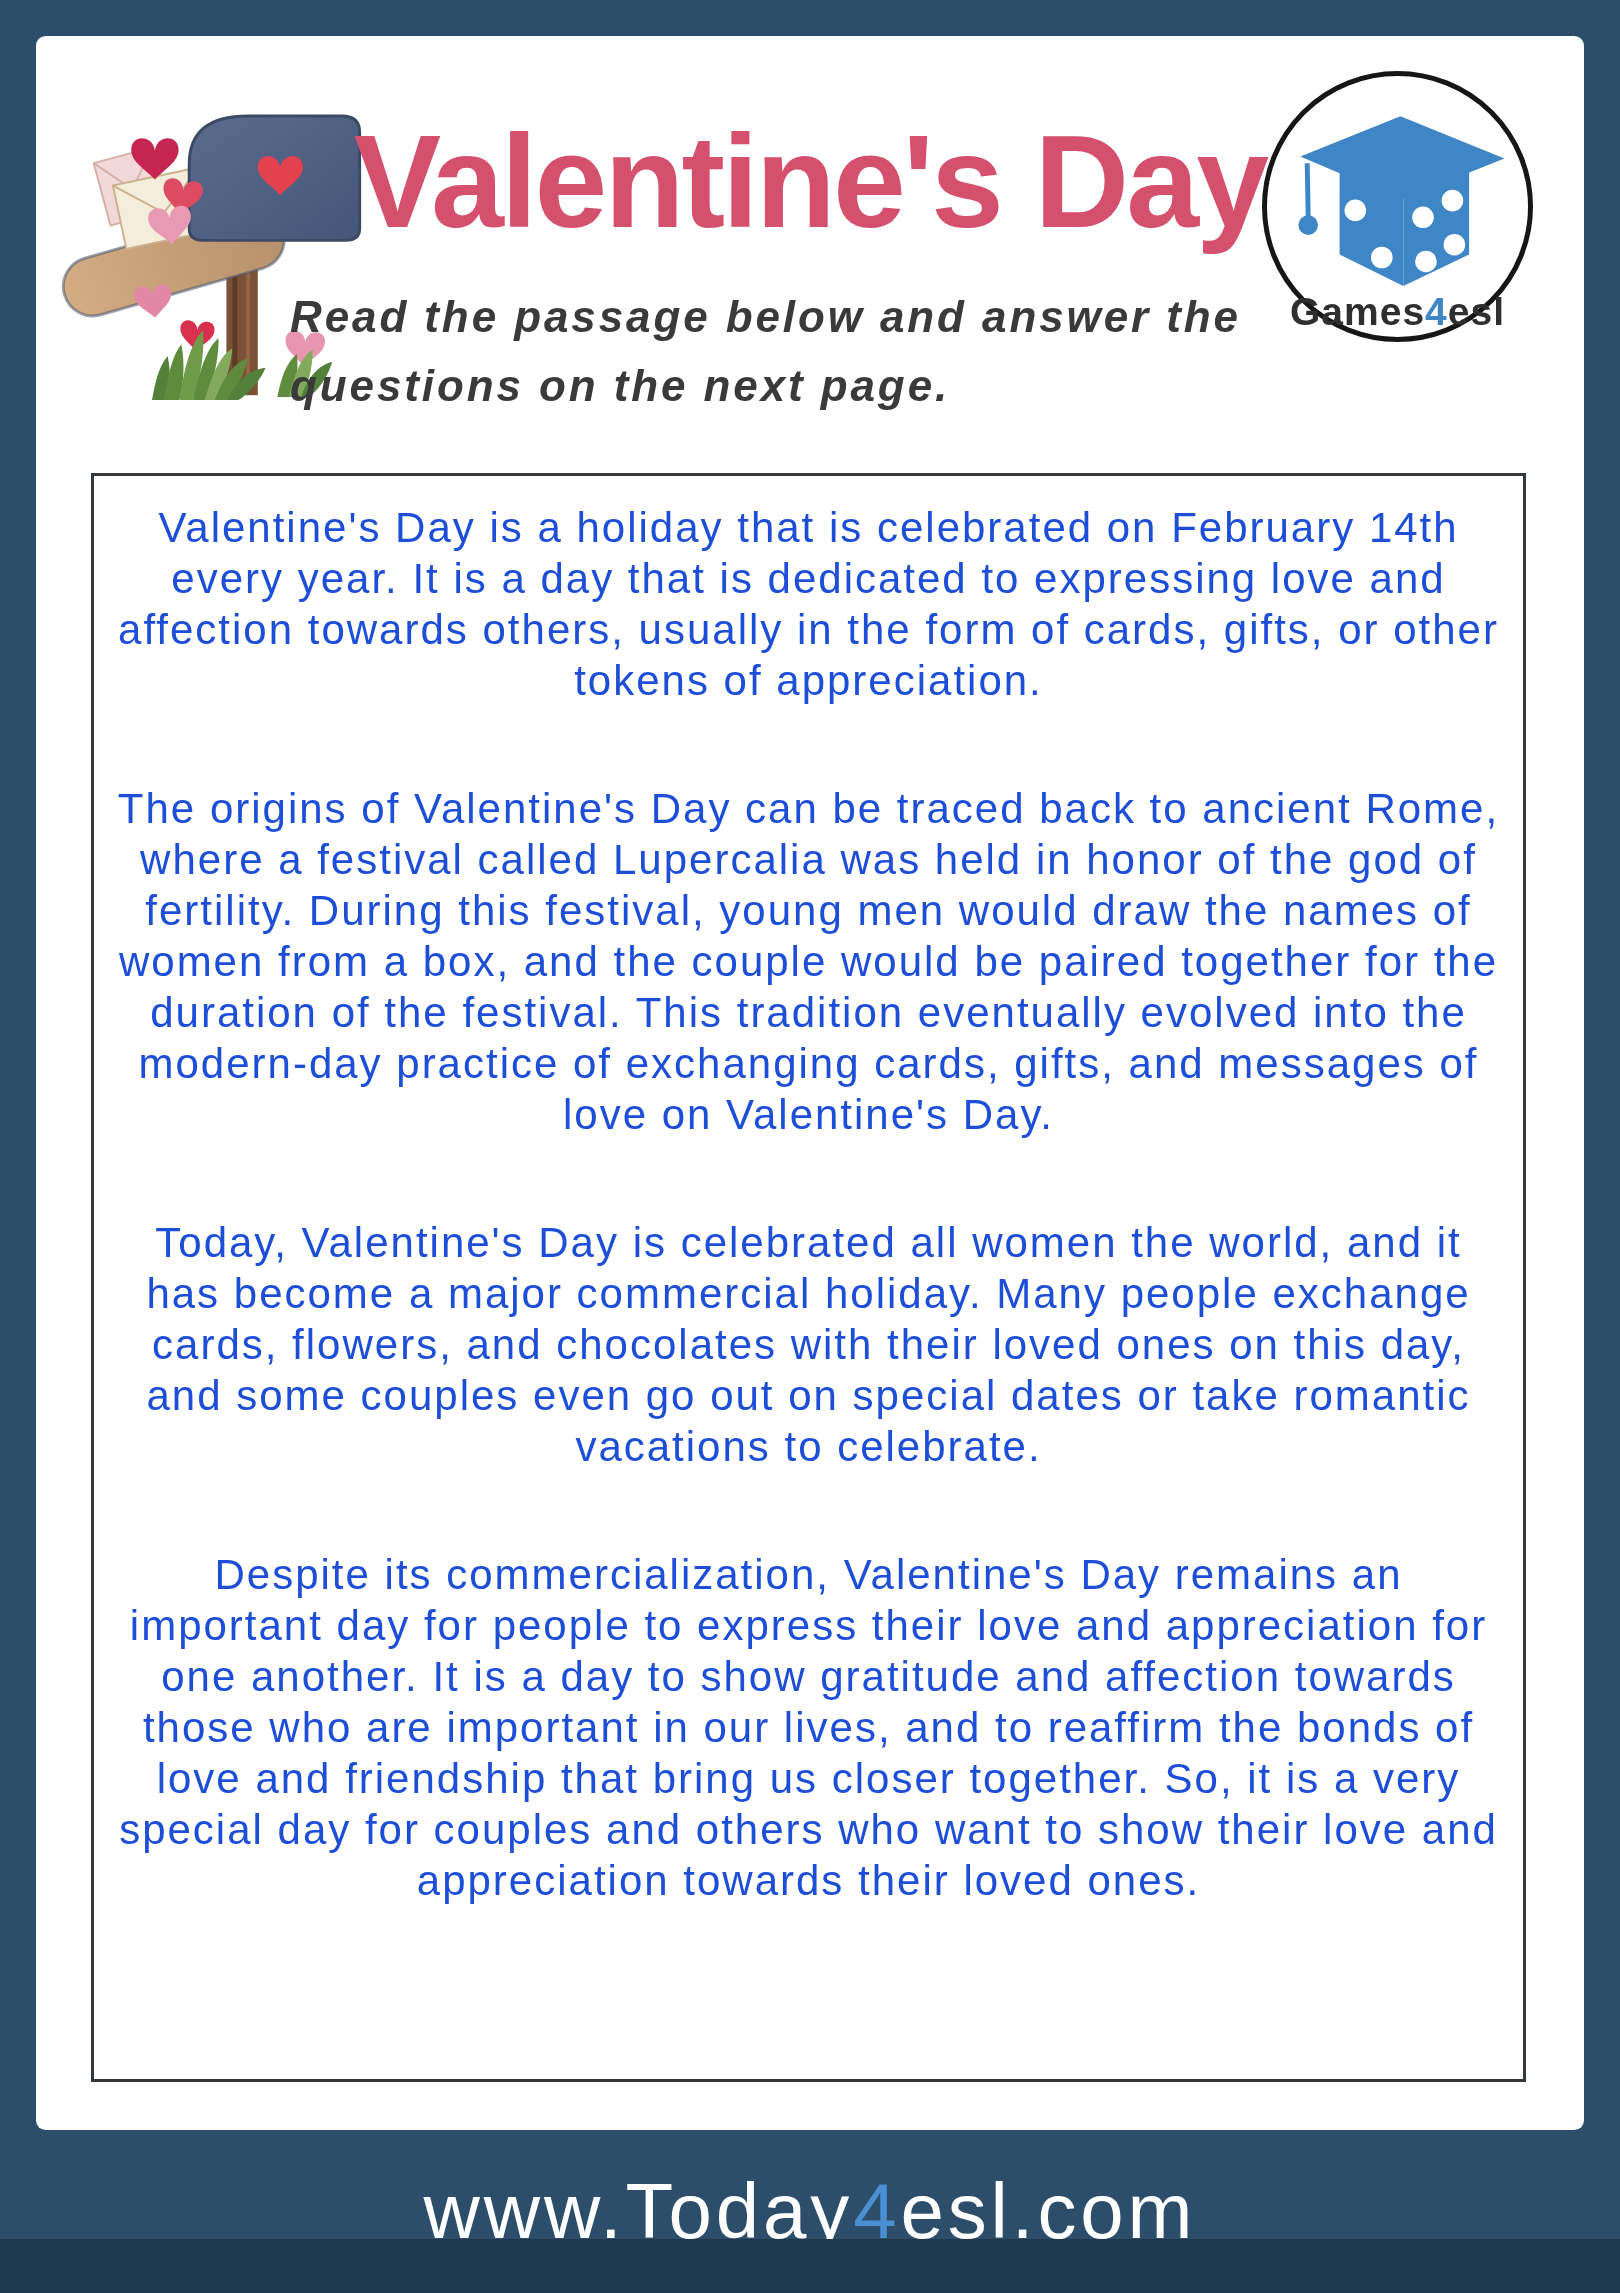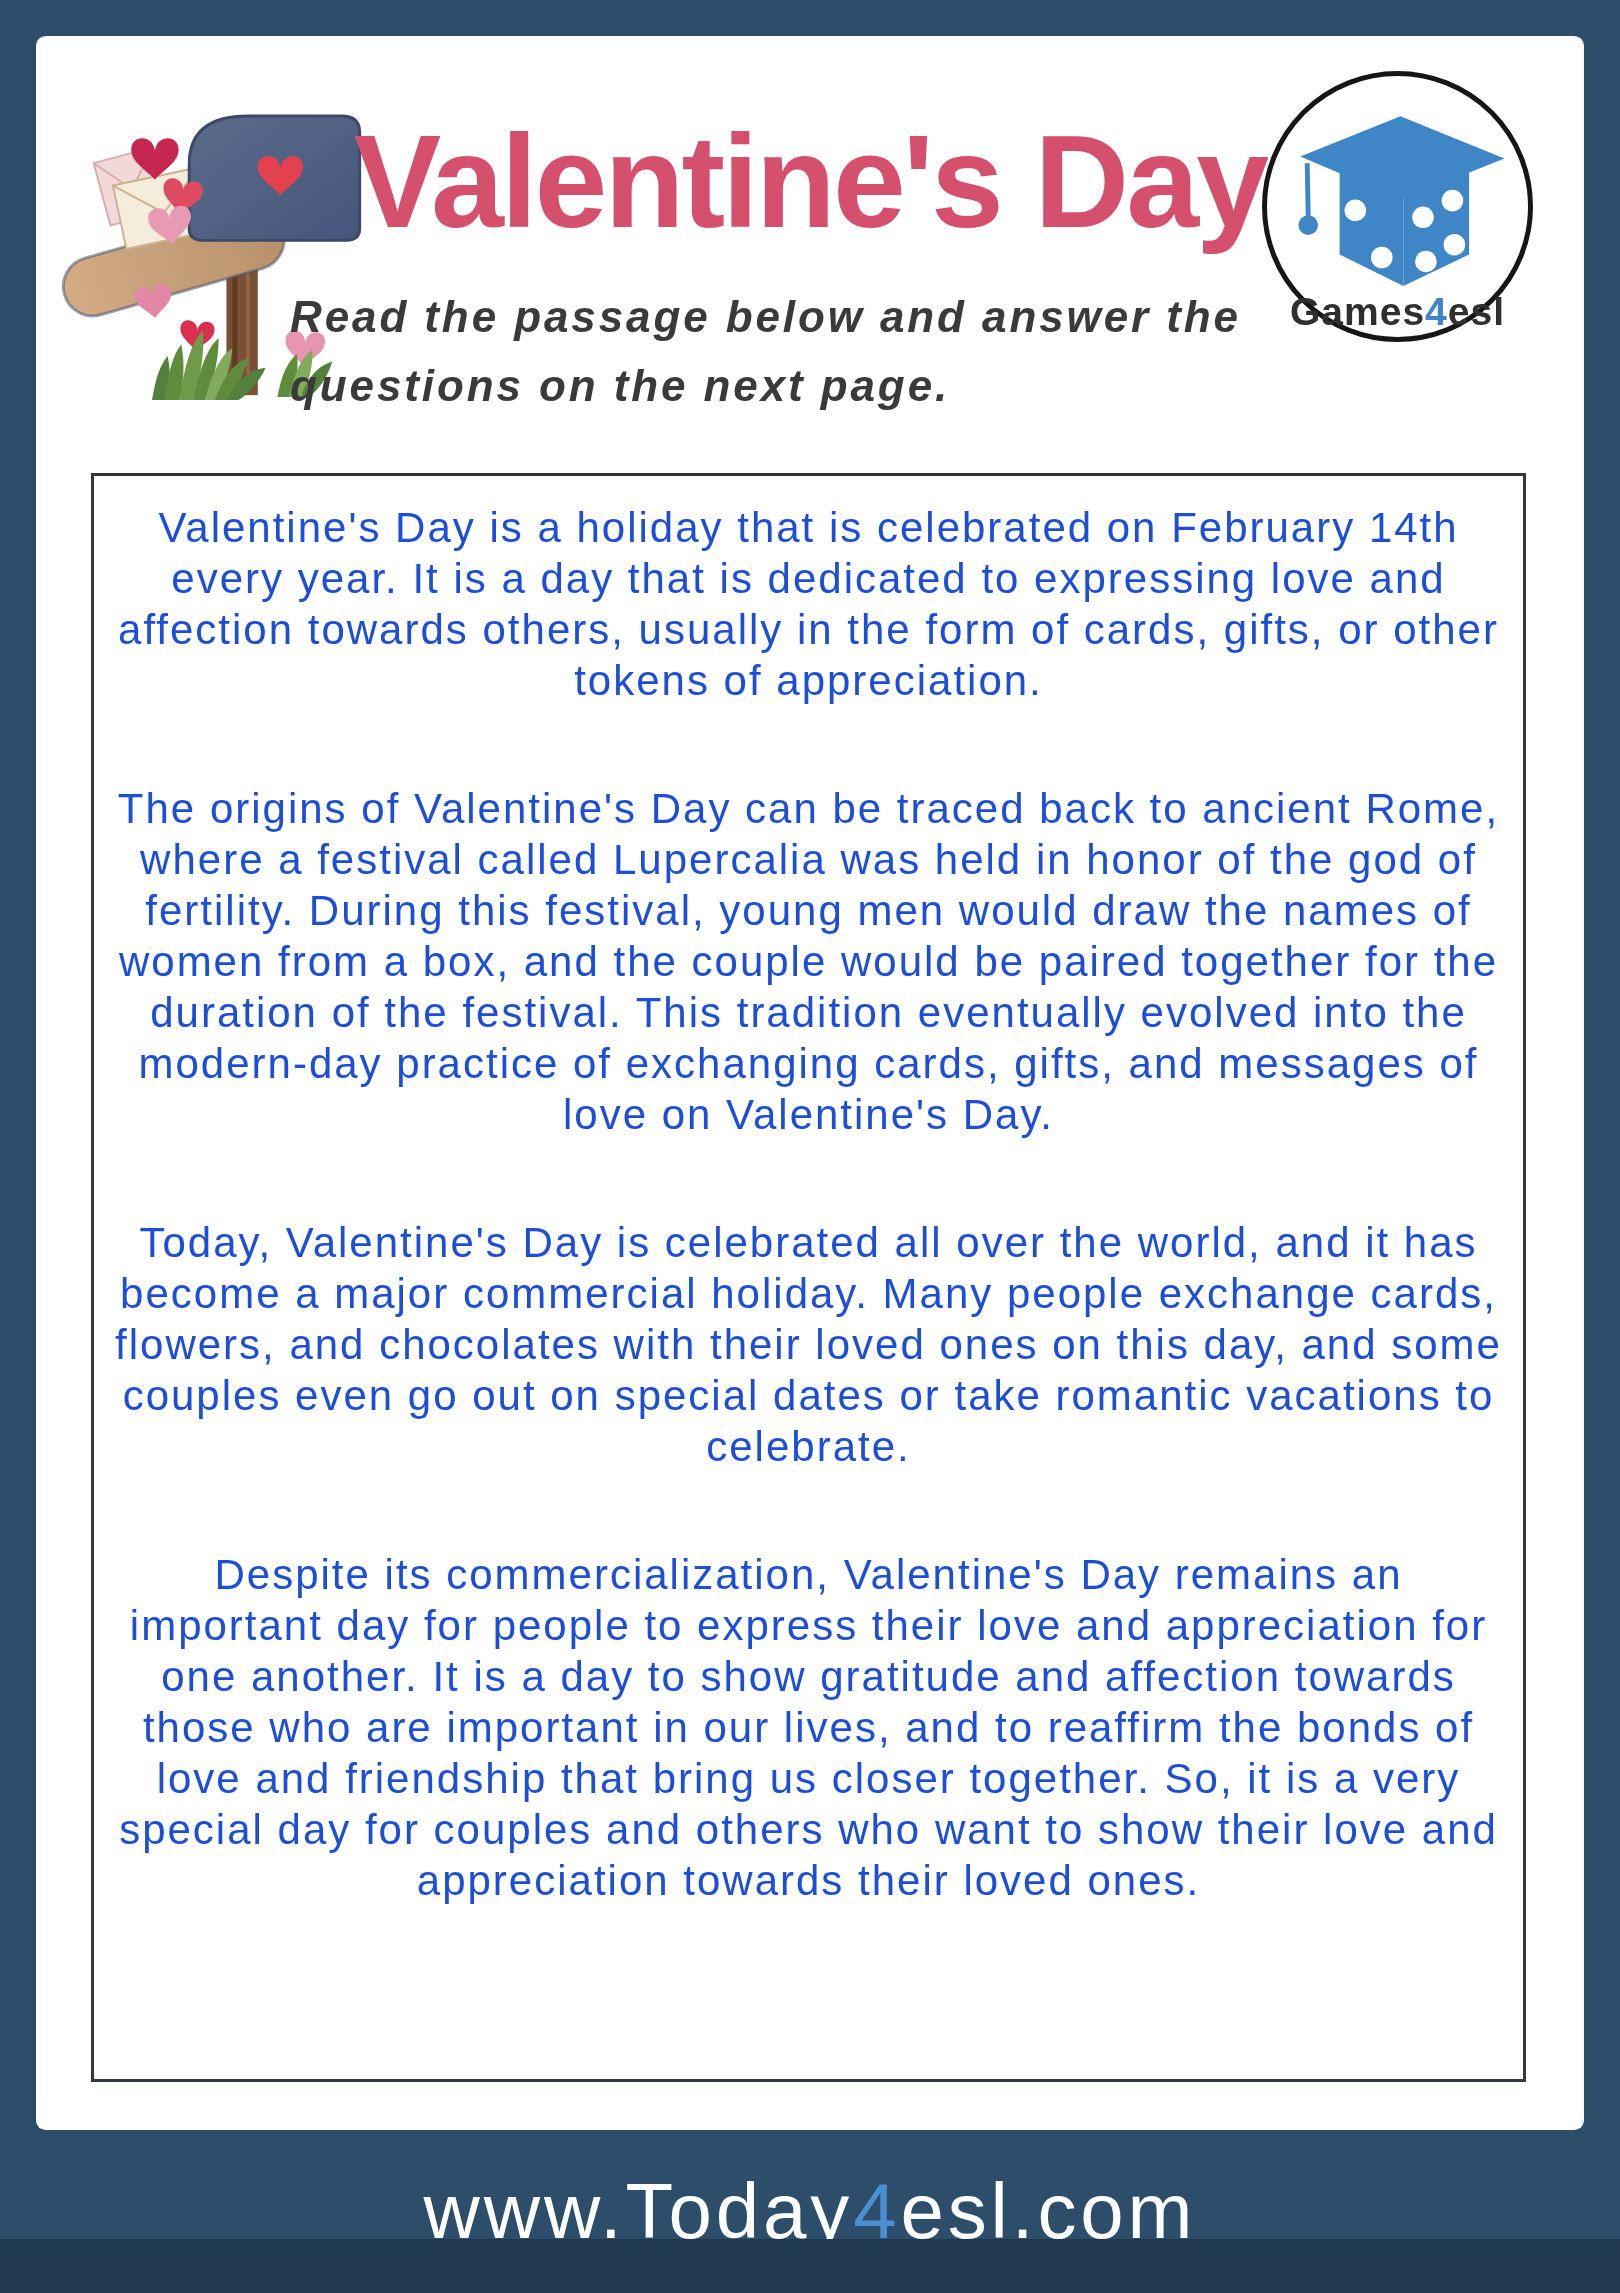--- a/index.html
+++ b/index.html
@@ -151,20 +151,20 @@
 
       <line x1="41" y1="89" x2="42" y2="144" stroke="#3e86c6" stroke-width="5"></line>
       <circle cx="42" cy="152" r="10" fill="#3e86c6"></circle>
     </svg>
     <div class="logo-text"><span>Games</span><span class="blue">4</span><span>esl</span></div>
   </div>
 
   <div class="passage-box">
     <p>Valentine's Day is a holiday that is celebrated on February 14th every year. It is a day that is dedicated to expressing love and affection towards others, usually in the form of cards, gifts, or other tokens of appreciation.</p>
     <p>The origins of Valentine's Day can be traced back to ancient Rome, where a festival called Lupercalia was held in honor of the god of fertility. During this festival, young men would draw the names of women from a box, and the couple would be paired together for the duration of the festival. This tradition eventually evolved into the modern-day practice of exchanging cards, gifts, and messages of love on Valentine's Day.</p>
-    <p>Today, Valentine's Day is celebrated all over the world, and it has become a major commercial holiday. Many people exchange cards, flowers, and chocolates with their loved ones on this day, and some couples even go out on special dates or take romantic vacations to celebrate.</p>
+    <p>Today, Valentine's Day is celebrated all women the world, and it has become a major commercial holiday. Many people exchange cards, flowers, and chocolates with their loved ones on this day, and some couples even go out on special dates or take romantic vacations to celebrate.</p>
     <p>Despite its commercialization, Valentine's Day remains an important day for people to express their love and appreciation for one another. It is a day to show gratitude and affection towards those who are important in our lives, and to reaffirm the bonds of love and friendship that bring us closer together. So, it is a very special day for couples and others who want to show their love and appreciation towards their loved ones.</p>
   </div>
 
   <div class="footer-url"><span>www.Today</span><span class="blue">4</span><span>esl.com</span></div>
 
 </div>
 
 
 </body></html>

